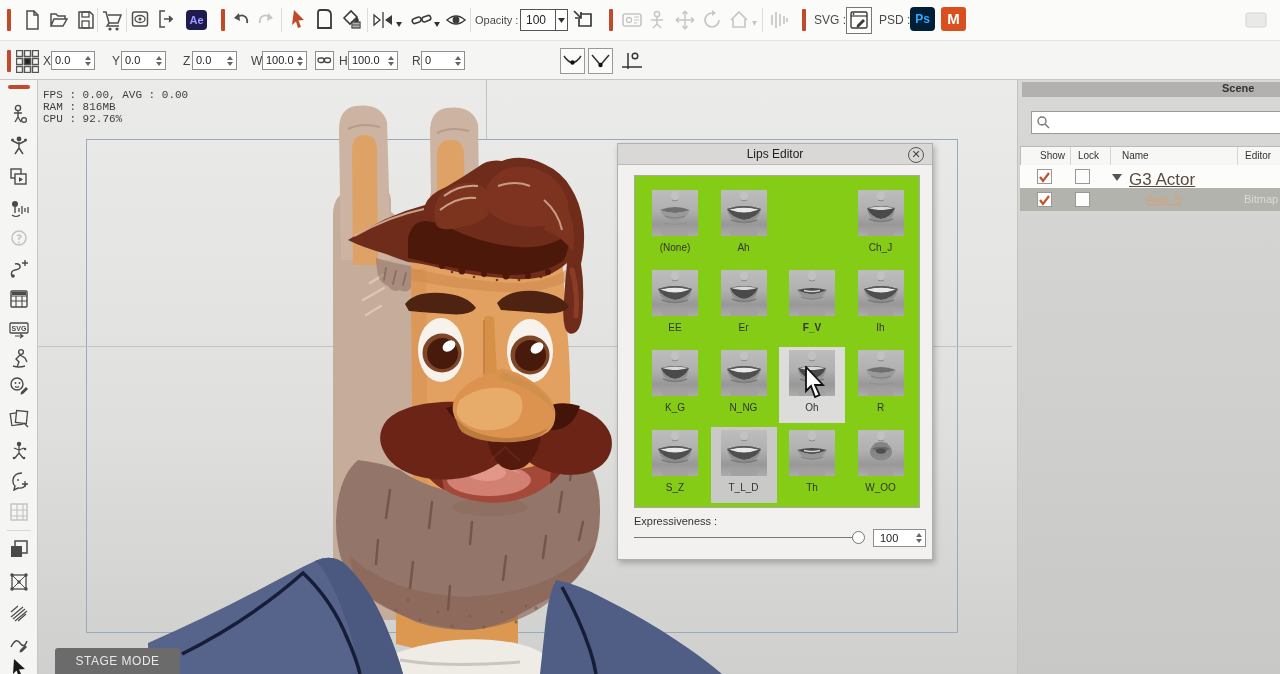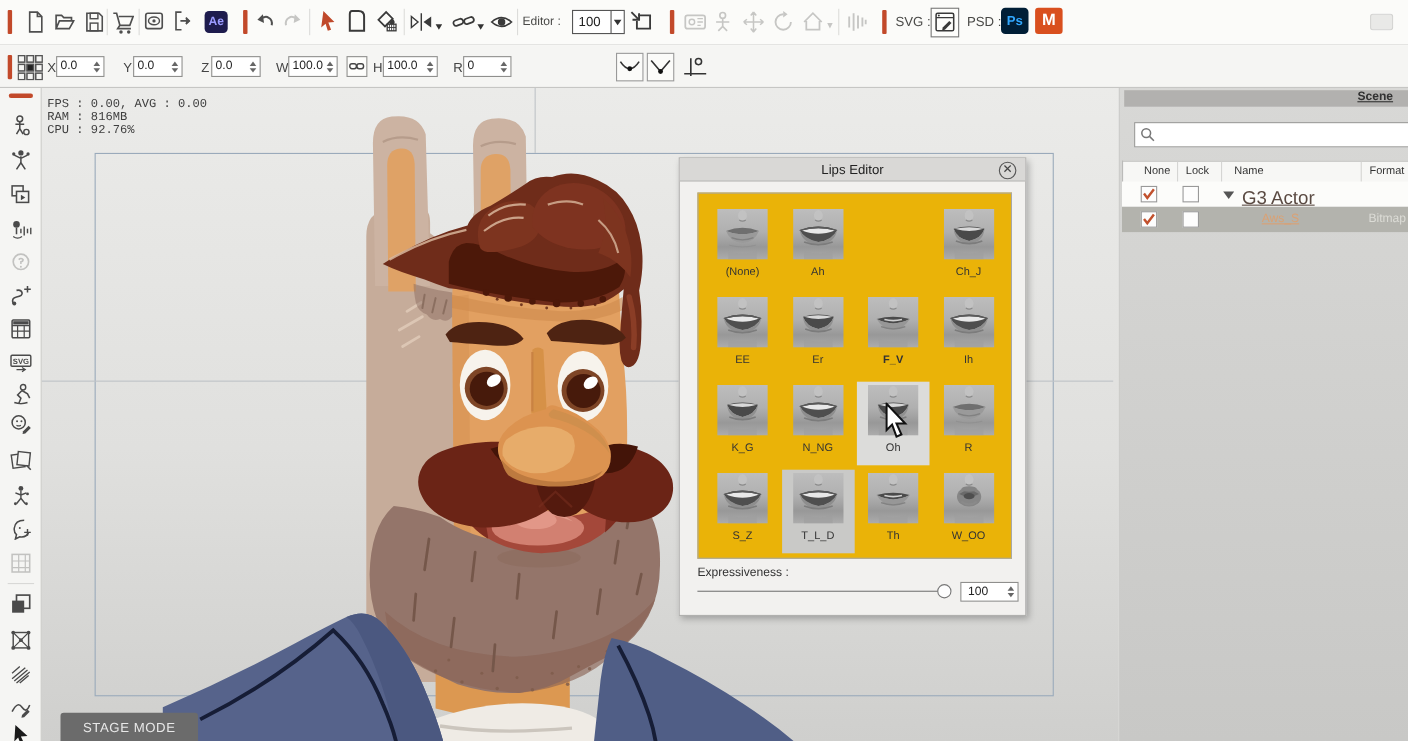--- a/index.html
+++ b/index.html
@@ -23,21 +23,21 @@
   .spin i{width:0;height:0;border-left:3px solid transparent;border-right:3px solid transparent;}
   .spin .up{border-bottom:4px solid #666;}
   .spin .dn{border-top:4px solid #666;}
   
   #dlg{left:617px;top:143px;width:314px;height:415px;background:#f2f1ef;
        border:1px solid #b0b0ae;box-shadow:2px 3px 6px rgba(0,0,0,0.25);}
   #dlgtitle{position:absolute;left:0;top:0;width:100%;height:20px;background:#d9d8d6;
             border-bottom:1px solid #bcbcba;font-size:12px;color:#222;text-align:center;line-height:20px;}
   #dlgclose{position:absolute;right:8px;top:3px;width:14px;height:14px;border:1px solid #555;
             border-radius:50%;color:#444;font-size:11px;line-height:13px;text-align:center;}
-  #grid{position:absolute;left:16px;top:31px;width:284px;height:331px;background:#eab308;
+  #grid{position:absolute;left:16px;top:31px;width:284px;height:331px;background:#84cc16;
         border:1px solid #a8a8a6;}
   .cell{position:absolute;width:66px;height:76px;text-align:center;}
   .thumb{position:absolute;left:10px;top:3px;width:46px;height:46px;}
   .clab{position:absolute;left:0;top:55px;width:66px;font-size:10px;color:#333;}
   #express{position:absolute;left:16px;top:371px;font-size:11px;color:#333;}
   
   #scehdr{position:absolute;left:4px;top:2px;right:0;height:15px;background:#b2b1af;
           font-size:11px;font-weight:bold;color:#333;}
   .chk{position:absolute;width:13px;height:13px;background:#fdfdfd;border:1px solid #999;}
   
@@ -118,21 +118,21 @@
       </g>
     </svg>
 <svg class="abs" style="left:433px;top:20px;" width="8" height="8" viewBox="0 0 8 8">
       <path d="M1,2 L7,2 L4,7 Z" fill="#333"></path>
     </svg>
 <svg class="abs" style="left:445px;top:10px;" width="22" height="20" viewBox="0 0 22 20">
       <path d="M2,10 Q11,2 20,10 Q11,18 2,10 Z" fill="none" stroke="#3a3a3a" stroke-width="1.5"></path>
       <circle cx="11" cy="10" r="3.4" fill="#3a3a3a"></circle>
     </svg>
 <div class="gsep" style="left:470px;"></div>
-<span class="abs" style="left:475px;top:14px;font-size:11px;color:#4a4a48;">Editor :</span>
+<span class="abs" style="left:475px;top:14px;font-size:11px;color:#4a4a48;">Opacity :</span>
 <div class="abs" style="left:520px;top:9px;width:46px;height:20px;background:#fff;border:1px solid #555;">
   <span style="position:absolute;left:5px;top:3px;font-size:12px;color:#222;">100</span>
   <div class="abs" style="left:34px;top:0;width:1px;height:20px;background:#555;"></div>
   <svg class="abs" style="left:36px;top:7px;" width="9" height="7">
         <path d="M1,1 L8,1 L4.5,6 Z" fill="#333"></path>
       </svg>
 </div>
 <svg class="abs" style="left:572px;top:8px;" width="22" height="24" viewBox="0 0 22 24">
       <path d="M8,6 h11 v12 h-12 v-7" fill="none" stroke="#3a3a3a" stroke-width="1.7"></path>
       <path d="M2,3 l7,7 m0,-6 v6 h-6" fill="none" stroke="#3a3a3a" stroke-width="1.7"></path>
@@ -485,33 +485,33 @@
     <path d="M182,654 Q250,620 303,573 Q332,600 348,640 Q356,658 360,674" stroke="#161d36" stroke-width="3.5" fill="none"></path>
 
     <path d="M540,674 L546,618 Q549,594 556,580 Q578,584 605,599 Q645,619 676,640 Q702,657 722,674 Z" fill="#505e86"></path>
     <path d="M562,587 Q580,620 590,650 Q594,662 596,674" stroke="#161d36" stroke-width="3.5" fill="none"></path>
   </svg>
   </div>
   <div id="stagemode">STAGE MODE</div>
 </div>
 <div class="abs" id="scenep">
   <div id="scehdr">
-      <span style="position:absolute;left:212px;text-decoration:underline;">Scene</span>
+      <span style="position:absolute;left:200px;">Scene</span>
     </div>
   <div class="abs" style="left:13px;top:31px;width:255px;height:21px;background:#fff;border:1px solid #9a9a98;">
     <svg width="14" height="14" style="position:absolute;left:4px;top:3px">
         <circle cx="6" cy="6" r="4" fill="none" stroke="#777" stroke-width="1.4"></circle>
         <path d="M9,9 L13,13" stroke="#777" stroke-width="1.4"></path>
       </svg>
   </div>
   <div class="abs" style="left:2px;top:66px;width:261px;height:19px;background:#f7f7f5;border-top:1px solid #bbbbb9;border-left:1px solid #bbbbb9;">
-    <span style="position:absolute;left:19px;top:3px;font-size:10px;color:#333;">None</span>
+    <span style="position:absolute;left:19px;top:3px;font-size:10px;color:#333;">Show</span>
     <span style="position:absolute;left:57px;top:3px;font-size:10px;color:#333;">Lock</span>
     <span style="position:absolute;left:101px;top:3px;font-size:10px;color:#333;">Name</span>
-    <span style="position:absolute;left:224px;top:3px;font-size:10px;color:#333;">Format</span>
+    <span style="position:absolute;left:224px;top:3px;font-size:10px;color:#333;">Editor</span>
     <div class="abs" style="left:49px;top:0;width:1px;height:19px;background:#d5d5d3;"></div>
     <div class="abs" style="left:89px;top:0;width:1px;height:19px;background:#d5d5d3;"></div>
     <div class="abs" style="left:216px;top:0;width:1px;height:19px;background:#d5d5d3;"></div>
   </div>
   <div class="abs" style="left:2px;top:85px;width:261px;height:23px;background:#fcfcfa;">
     <div class="chk" style="left:17px;top:4px;"><svg width="13" height="13">
           <path d="M2,6 L5,10 L11,2" stroke="#c2512e" stroke-width="2.2" fill="none"></path>
         </svg></div>
     <div class="chk" style="left:55px;top:4px;"></div>
     <svg width="12" height="9" style="position:absolute;left:91px;top:8px">

